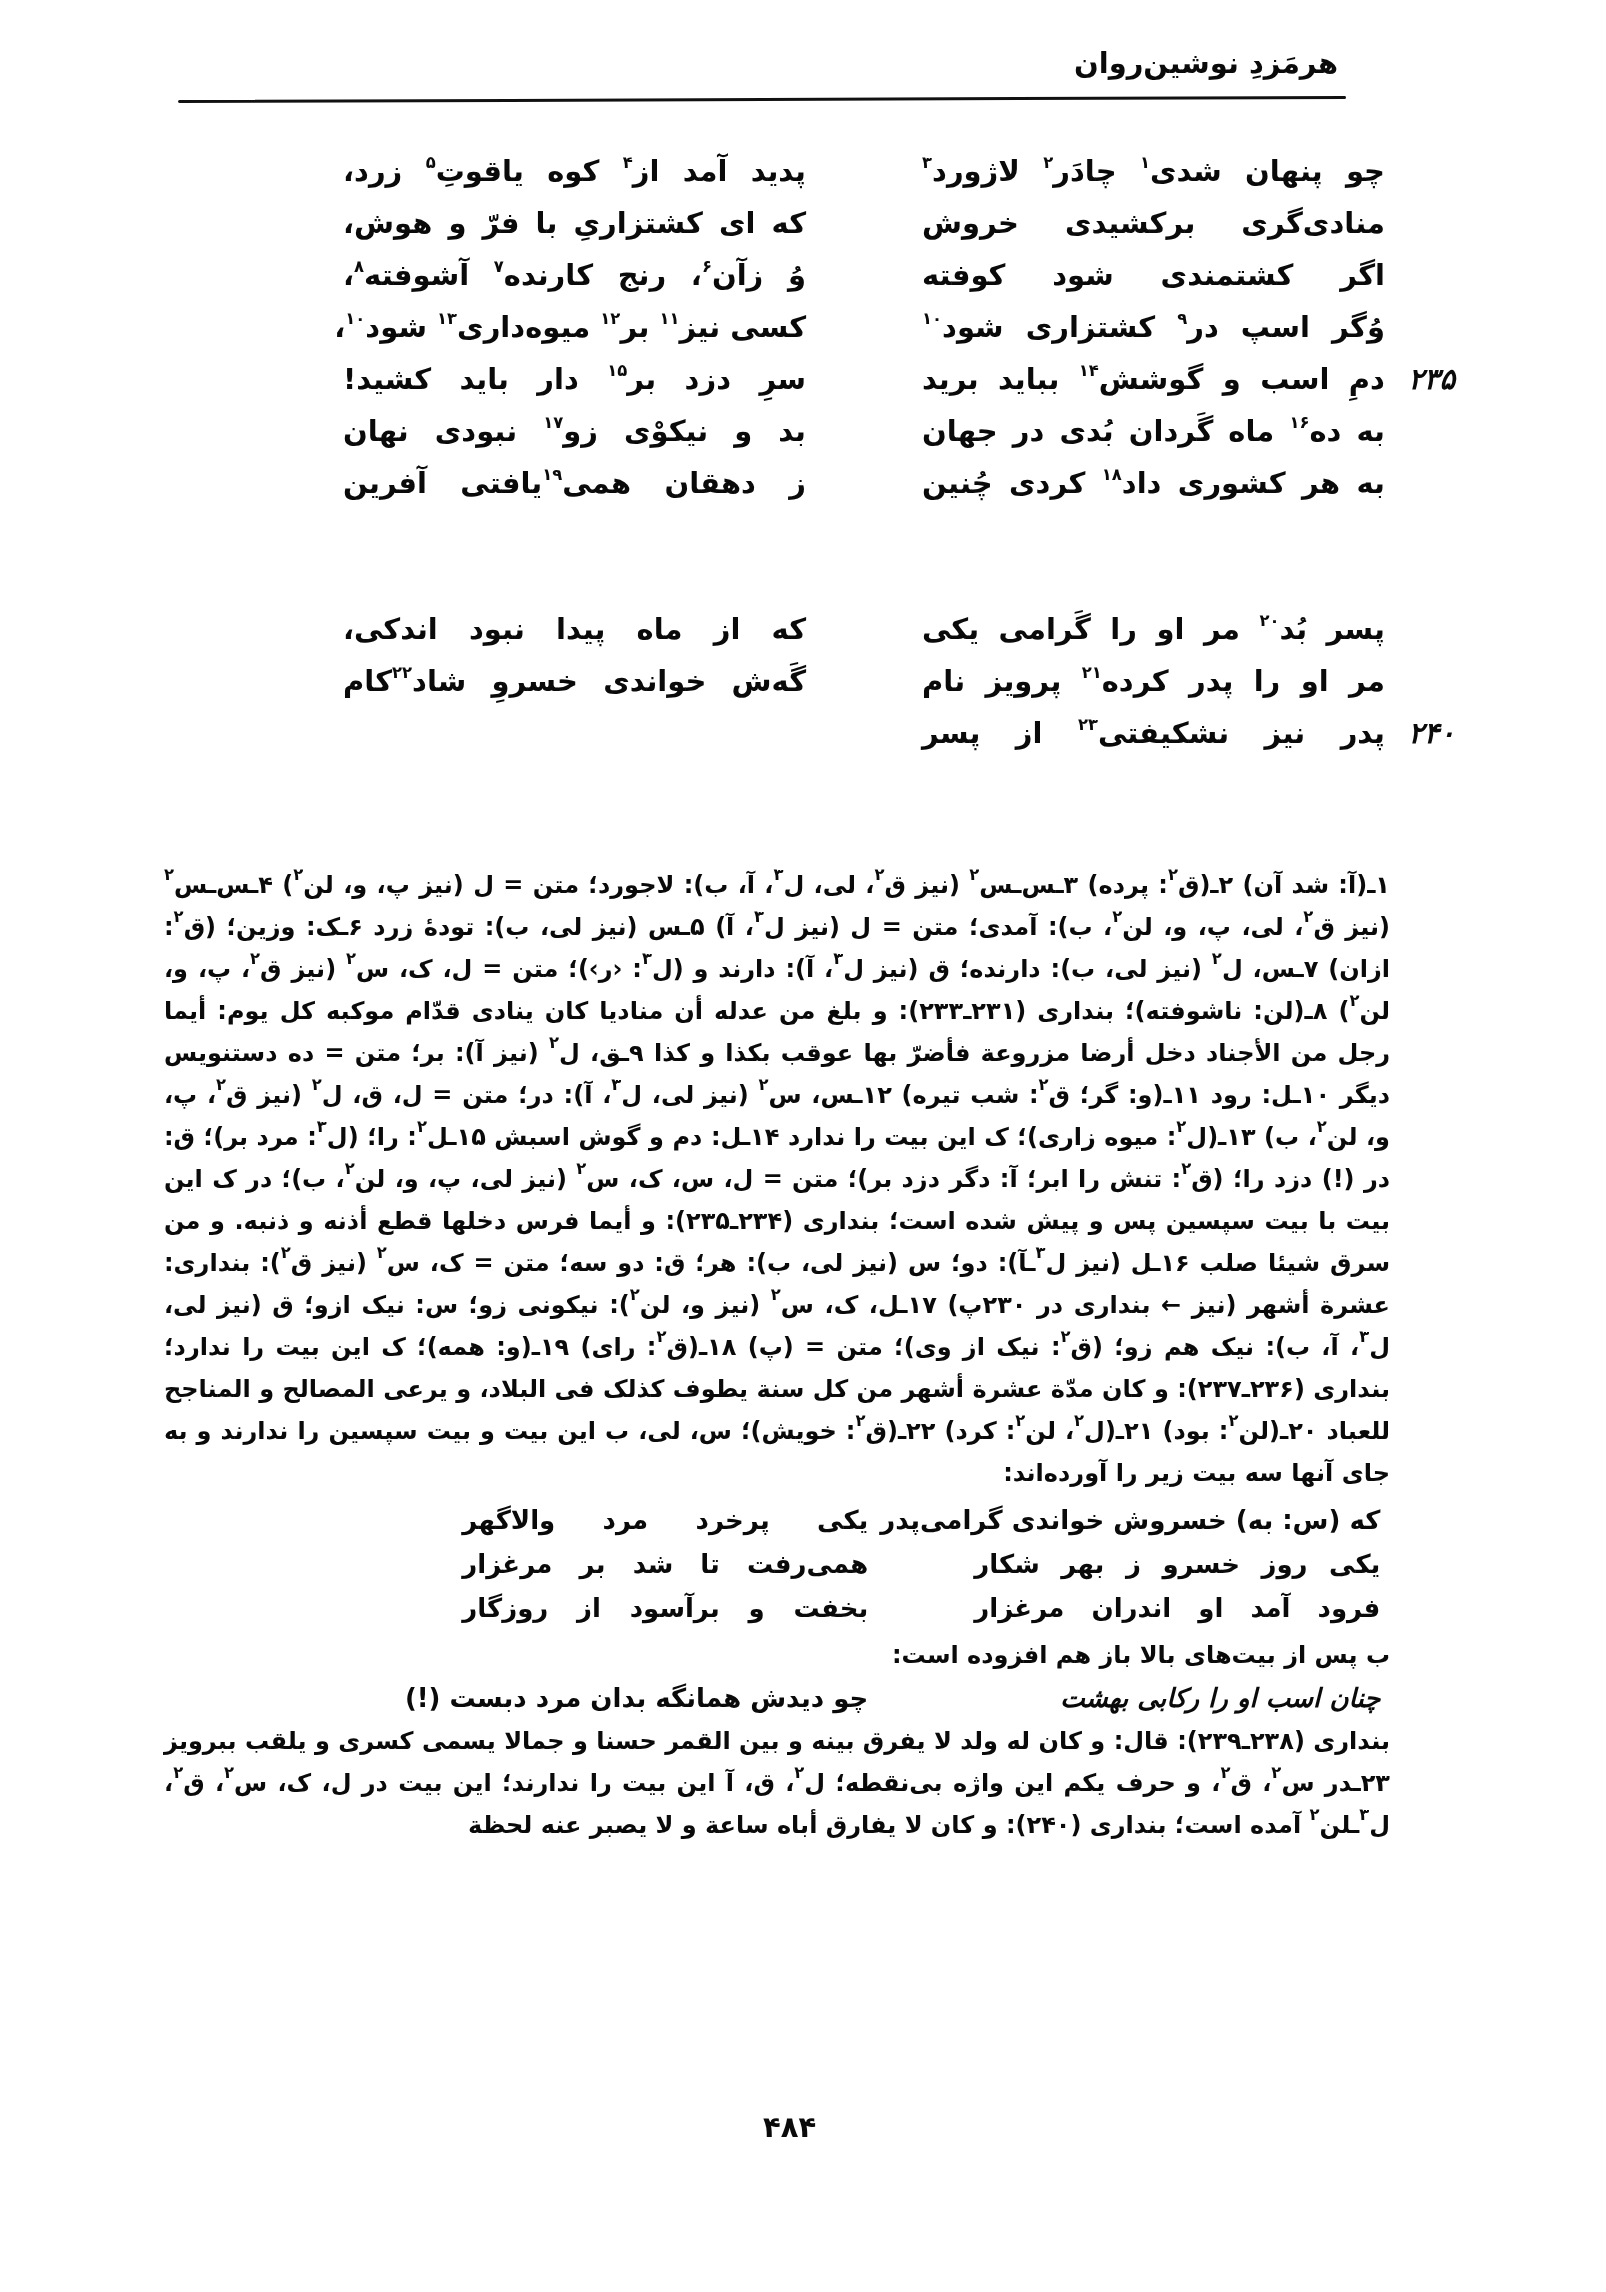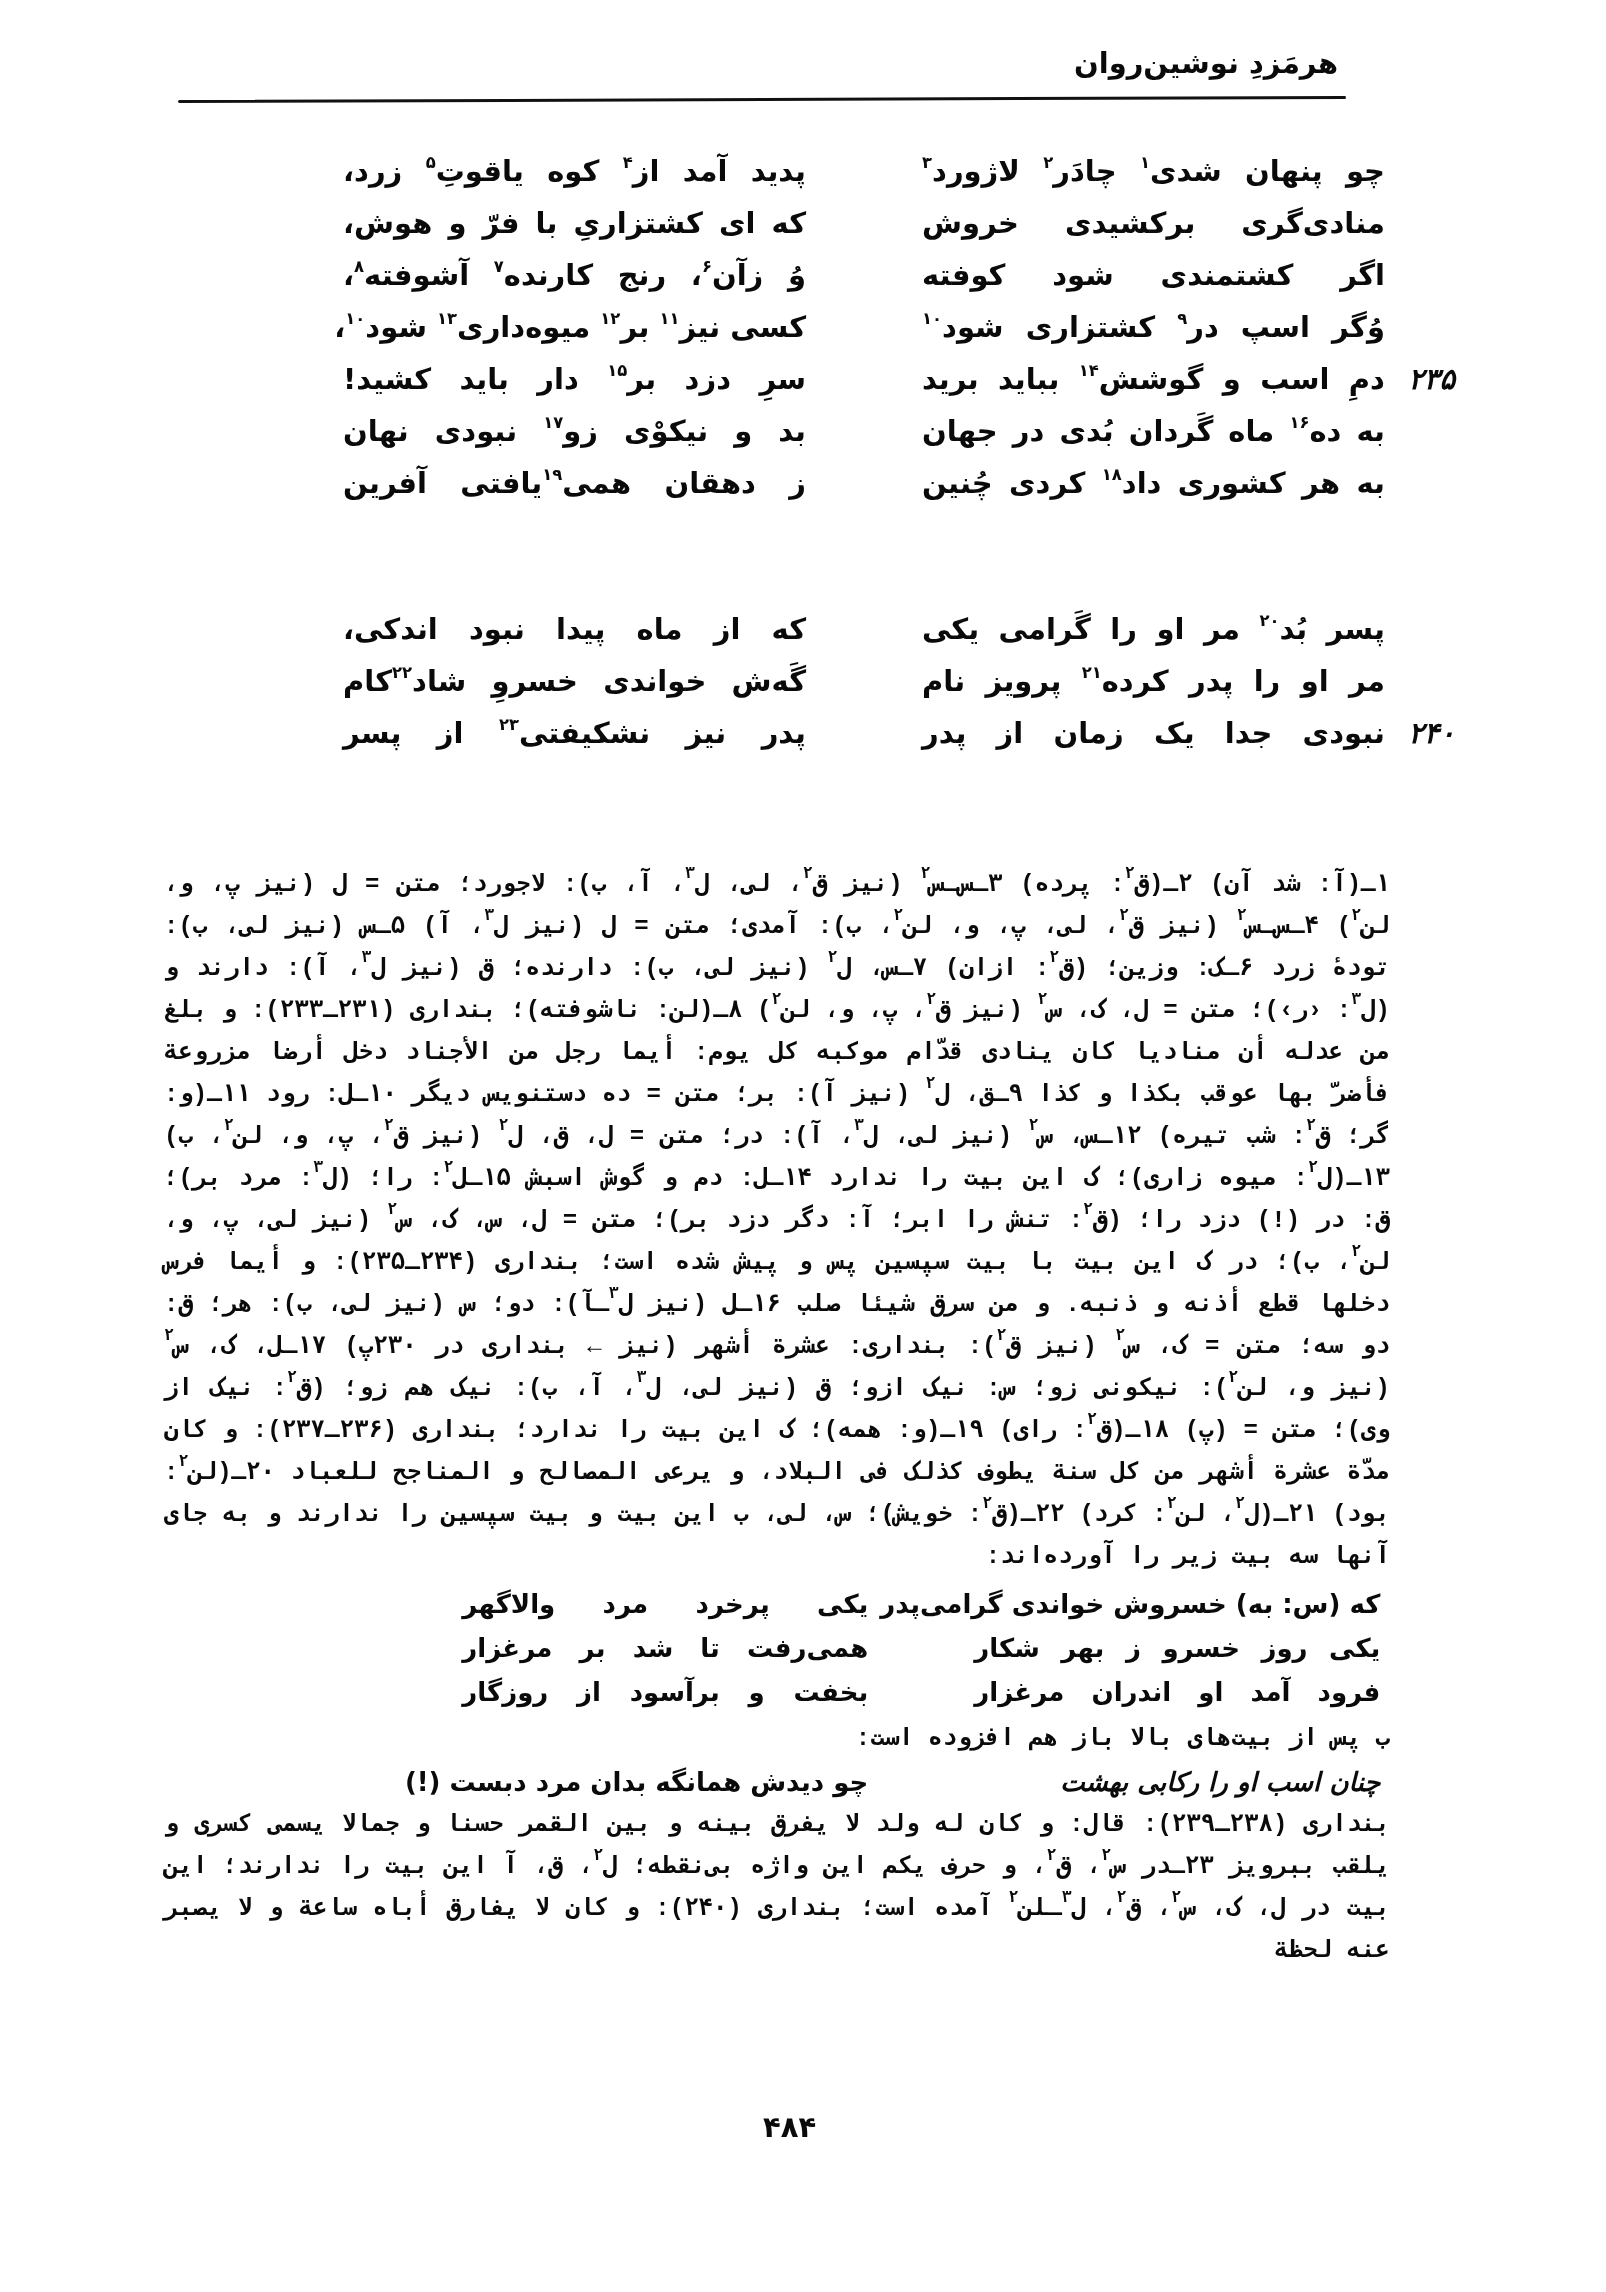--- a/index.html
+++ b/index.html
@@ -28,21 +28,21 @@
     font-weight: bold;
     font-style: italic;
   }
   .misra { width: 463px; text-align: justify; text-align-last: justify; white-space: nowrap; overflow: visible; }
   .misra-1 { margin-left: 116px; }
   sup { font-size: 16.4px; line-height: 0; vertical-align: 13.5px; }
   .notes {
     position: absolute; top: 864px; right: 217px; width: 1226px; direction: rtl;
     font-size: 24px; font-weight: bold; line-height: 42px; text-align: justify;
   }
-  .notes p { margin: 0; font-family: Liberation Mono, monospace; }
+  .notes p { margin: 0; }
   .notes .fn-verses { margin: 3.9px 0 3.9px 0; padding-right: 9.7px; }
   .fn-bayt { display: flex; height: 44px; align-items: center; font-size: 26px; }
   .fn-bayt .misra { width: 406px; }
   .fn-bayt .misra-1 { margin-left: 106px; }
   .fn-verse-single { display: flex; height: 44px; align-items: center; font-size: 26px; padding-right: 9.7px; }
   .fn-verse-single .misra { width: 406px; text-align: right; text-align-last: auto; }
   .fn-verse-single .misra-1 { margin-left: 106px; font-style: italic; }
   .page-number {
     position: absolute; top: 2110px; left: 763px; font-size: 29px; font-weight: bold; text-align: right;
   }
@@ -98,21 +98,20 @@
       <span class="misra misra-1">پسر بُد<sup>۲۰</sup> مر او را گَرامی یکی</span>
       <span class="misra misra-2">که از ماه پیدا نبود اندکی،</span>
     </div>
     <div class="bayt">
       <span class="line-no"></span>
       <span class="misra misra-1">مر او را پدر کرده<sup>۲۱</sup> پرویز نام</span>
       <span class="misra misra-2">گَه‌ش خواندی خسروِ شاد<sup>۲۲</sup>کام</span>
     </div>
     <div class="bayt">
       <span class="line-no">۲۴۰</span>
-      <span class="misra misra-1">نبودی جدا یک زمان از پدر</span>
       <span class="misra misra-2">پدر نیز نشکیفتی<sup>۲۳</sup> از پسر</span>
     </div>
   </div>
 
 <div class="notes">
   <p>۱ـ(آ: شد آن) ۲ـ(ق<sup>۲</sup>: پرده) ۳ـس‌ـس<sup>۲</sup> (نیز ق<sup>۲</sup>، لی، ل<sup>۳</sup>، آ، ب): لاجورد؛ متن = ل (نیز پ، و، لن<sup>۲</sup>) ۴ـس‌ـس<sup>۲</sup> (نیز ق<sup>۲</sup>، لی، پ، و، لن<sup>۲</sup>، ب): آمدی؛ متن = ل (نیز ل<sup>۳</sup>، آ) ۵ـس (نیز لی، ب): تودهٔ زرد ۶ـک: وزین؛ (ق<sup>۲</sup>: ازان) ۷ـس، ل<sup>۲</sup> (نیز لی، ب): دارنده؛ ق (نیز ل<sup>۳</sup>، آ): دارند و (ل<sup>۳</sup>: ‹ر›)؛ متن = ل، ک، س<sup>۲</sup> (نیز ق<sup>۲</sup>، پ، و، لن<sup>۲</sup>) ۸ـ(لن: ناشوفته)؛ بنداری (۲۳۱ـ۲۳۳): و بلغ من عدله أن منادیا کان ینادی قدّام موکبه کل یوم: أیما رجل من الأجناد دخل أرضا مزروعة فأضرّ بها عوقب بکذا و کذا ۹ـق، ل<sup>۲</sup> (نیز آ): بر؛ متن = ده دستنویس دیگر ۱۰ـل: رود ۱۱ـ(و: گر؛ ق<sup>۲</sup>: شب تیره) ۱۲ـس، س<sup>۲</sup> (نیز لی، ل<sup>۳</sup>، آ): در؛ متن = ل، ق، ل<sup>۲</sup> (نیز ق<sup>۲</sup>، پ، و، لن<sup>۲</sup>، ب) ۱۳ـ(ل<sup>۲</sup>: میوه زاری)؛ ک این بیت را ندارد ۱۴ـل: دم و گوش اسبش ۱۵ـل<sup>۲</sup>: را؛ (ل<sup>۳</sup>: مرد بر)؛ ق: در (!) دزد را؛ (ق<sup>۲</sup>: تنش را ابر؛ آ: دگر دزد بر)؛ متن = ل، س، ک، س<sup>۲</sup> (نیز لی، پ، و، لن<sup>۲</sup>، ب)؛ در ک این بیت با بیت سپسین پس و پیش شده است؛ بنداری (۲۳۴ـ۲۳۵): و أیما فرس دخلها قطع أذنه و ذنبه. و من سرق شیئا صلب ۱۶ـل (نیز ل<sup>۳</sup>ـآ): دو؛ س (نیز لی، ب): هر؛ ق: دو سه؛ متن = ک، س<sup>۲</sup> (نیز ق<sup>۲</sup>): بنداری: عشرة أشهر (نیز ← بنداری در ۲۳۰پ) ۱۷ـل، ک، س<sup>۲</sup> (نیز و، لن<sup>۲</sup>): نیکونی زو؛ س: نیک ازو؛ ق (نیز لی، ل<sup>۳</sup>، آ، ب): نیک هم زو؛ (ق<sup>۲</sup>: نیک از وی)؛ متن = (پ) ۱۸ـ(ق<sup>۲</sup>: رای) ۱۹ـ(و: همه)؛ ک این بیت را ندارد؛ بنداری (۲۳۶ـ۲۳۷): و کان مدّة عشرة أشهر من کل سنة یطوف کذلک فی البلاد، و یرعی المصالح و المناجح للعباد ۲۰ـ(لن<sup>۲</sup>: بود) ۲۱ـ(ل<sup>۲</sup>، لن<sup>۲</sup>: کرد) ۲۲ـ(ق<sup>۲</sup>: خویش)؛ س، لی، ب این بیت و بیت سپسین را ندارند و به جای آنها سه بیت زیر را آورده‌اند:</p>
   <div class="fn-verses" id="fnv">
       <div class="fn-bayt">
         <span class="misra misra-1">که (س: به) خسروش خواندی گرامی‌پدر</span>
         <span class="misra misra-2">یکی پرخرد مرد والاگهر</span>

